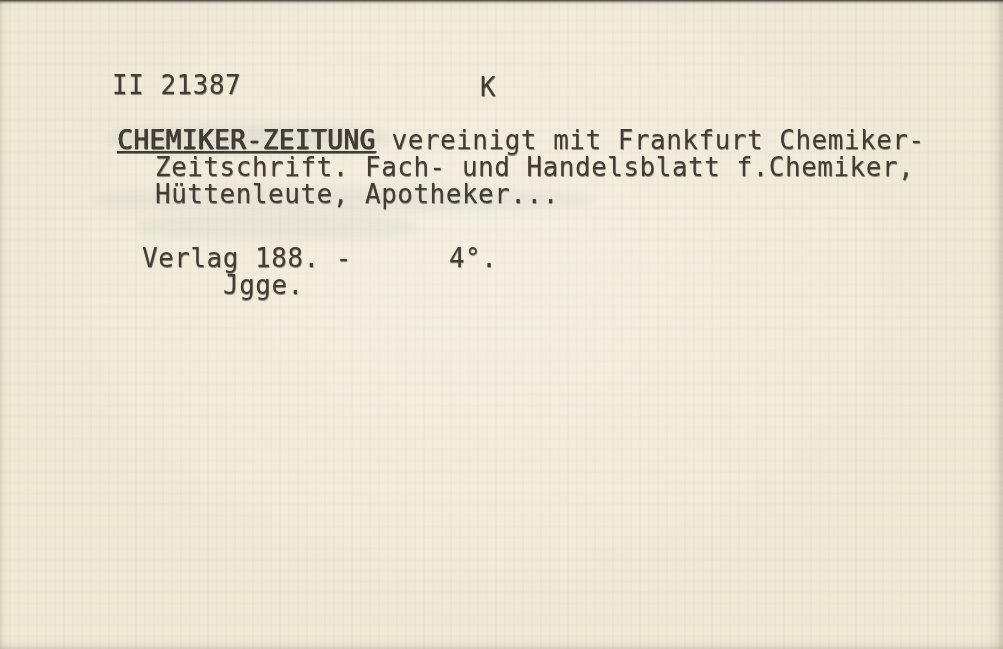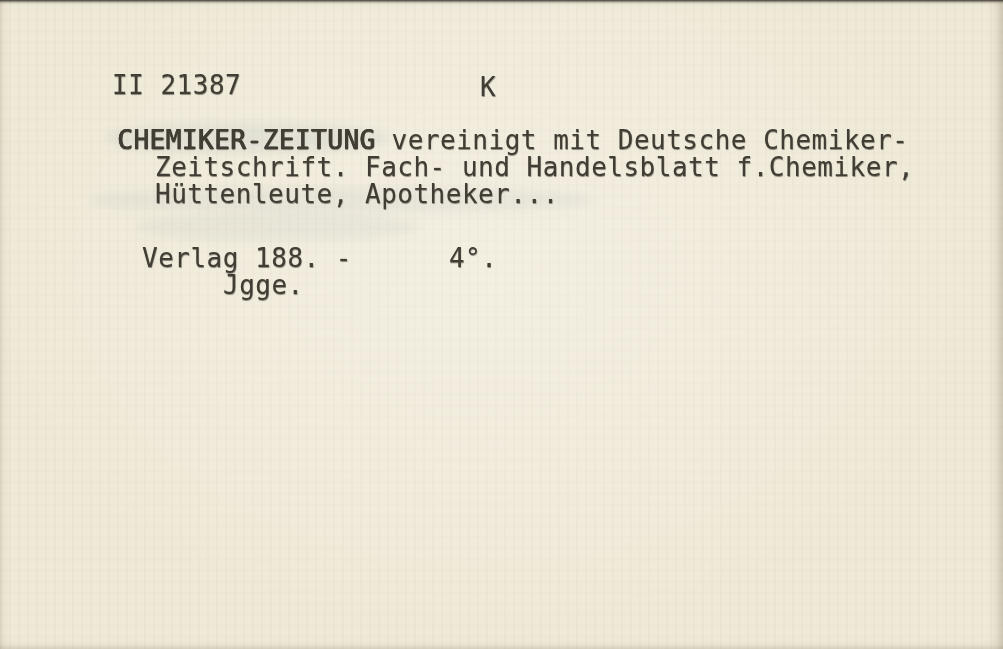--- a/index.html
+++ b/index.html
@@ -37,20 +37,21 @@
     line-height: 28px;
     letter-spacing: 0.5px;
     color: #413d34;
     text-shadow: 0.4px 0.5px 0.7px rgba(62,57,48,0.55);
   }
   .overstruck {
     text-shadow:
       0.9px 0 0 currentColor,
       0 0.4px 0 currentColor,
       0.5px 0.6px 1px rgba(62,57,48,0.6);
+    text-decoration: underline;
   }
   .smudge {
     position: absolute;
     border-radius: 45%;
     filter: blur(4px);
     pointer-events: none;
   }
   .smudge-1 { left: 108px; top: 124px; width: 280px; height: 28px; background: rgba(135,158,172,0.12); }
   .smudge-2 { left: 92px;  top: 188px; width: 500px; height: 24px; background: rgba(135,158,172,0.09); }
   .smudge-3 { left: 138px; top: 214px; width: 280px; height: 26px; background: rgba(120,142,152,0.07); }
@@ -63,21 +64,21 @@
   <div class="top-edge"></div>
 
   <div class="smudge smudge-1"></div>
   <div class="smudge smudge-2"></div>
   <div class="smudge smudge-3"></div>
 
   <div class="t" style="top:71px; left:112px;">II 21387</div>
 
   <div class="t" style="top:73px; left:480px;">K</div>
 
-  <div class="t" style="top:126px; left:117px;"><span class="overstruck">CHEMIKER-ZEITUNG</span><span> vereinigt mit Deutsche Chemiker-</span></div>
+  <div class="t" style="top:126px; left:117px;"><span class="overstruck">CHEMIKER-ZEITUNG</span><span> vereinigt mit Frankfurt Chemiker-</span></div>
 
   <div class="t" style="top:153px; left:155px;">Zeitschrift. Fach- und Handelsblatt f.Chemiker,</div>
 
   <div class="t" style="top:180px; left:155px;">Hüttenleute, Apotheker...</div>
 
 
   <div class="t" style="top:244px; left:142px;">Verlag 188. -      4°.</div>
 
   <div class="t" style="top:271px; left:223px;">Jgge.</div>
 

